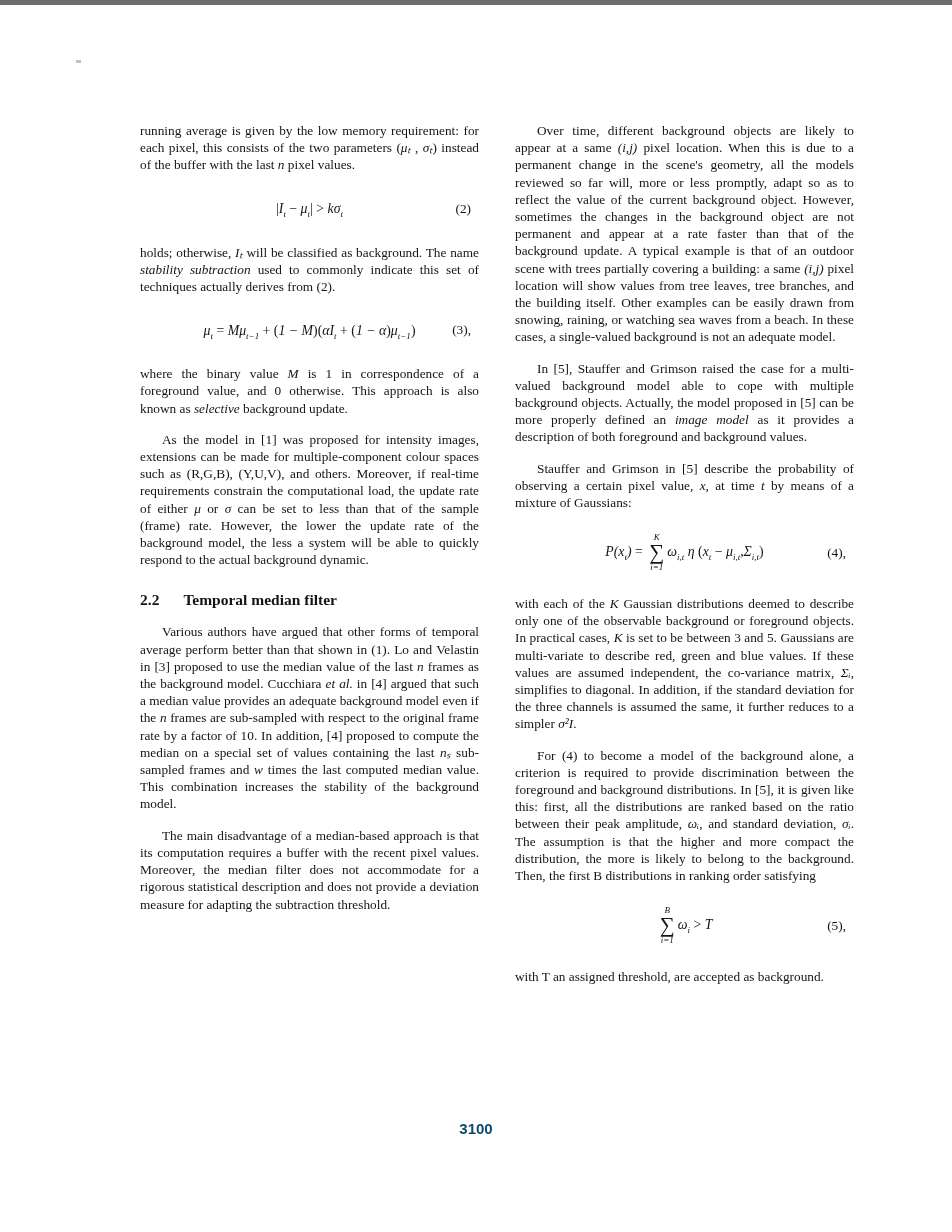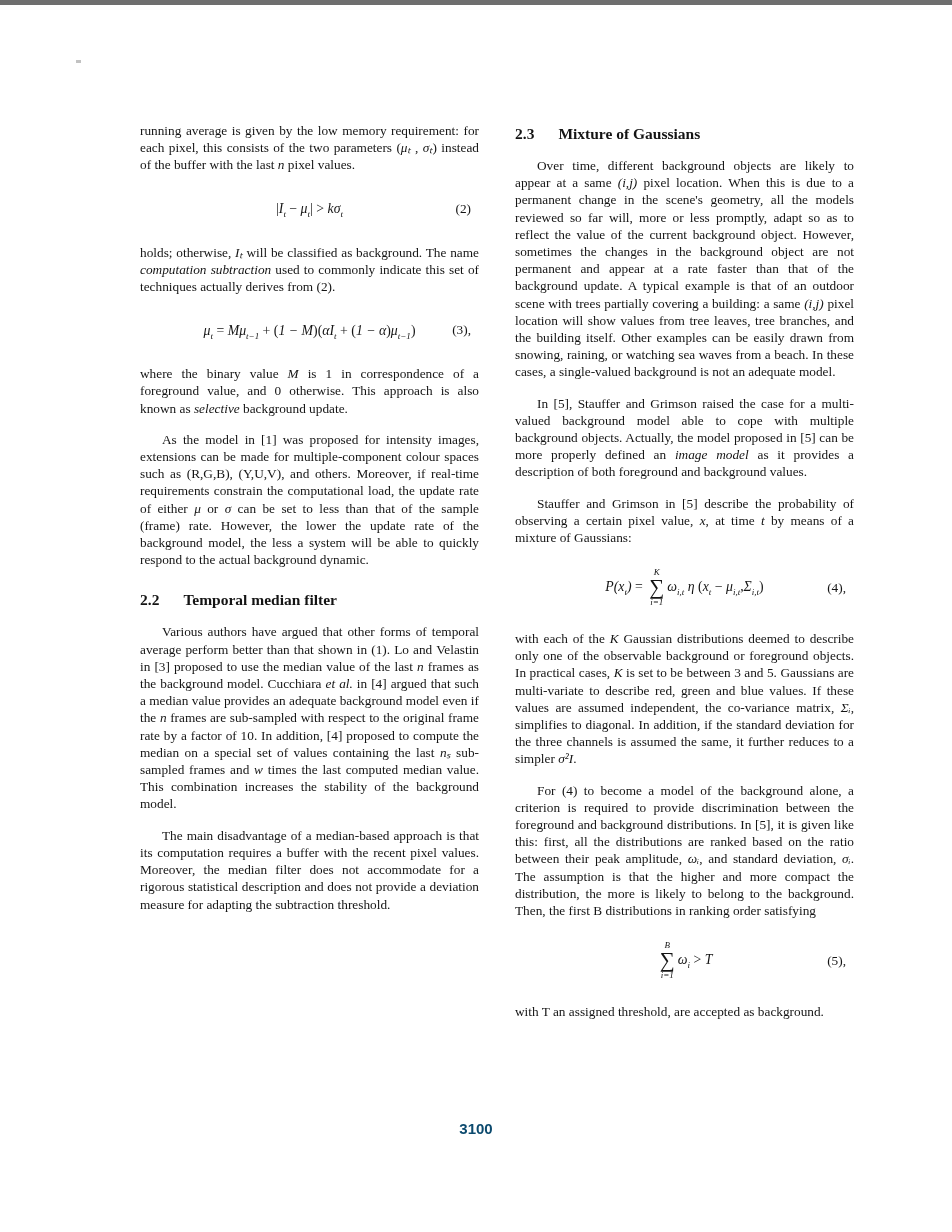--- a/index.html
+++ b/index.html
@@ -37,40 +37,36 @@
 
 <div class="scan-top-bar"></div>
 <div class="scan-speck"></div>
 
 <div class="col col-left">
   <p class="noindent">running average is given by the low memory requirement: for each pixel, this consists of the two parameters (<i>μₜ</i> , <i>σₜ</i>) instead of the buffer with the last <i>n</i> pixel values.</p>
   <div class="equation">
     <span class="eq-body">|<span class="it">I</span><sub>t</sub> − <span class="it">μ</span><sub>t</sub>| &gt; <span class="it">kσ</span><sub>t</sub></span>
     <span class="eq-number">(2)</span>
   </div>
-  <p class="noindent">holds; otherwise, <i>Iₜ</i> will be classified as background. The name <i>computation subtraction</i> used to commonly indicate this set of techniques actually derives from (2).</p>
+  <p class="noindent">holds; otherwise, <i>Iₜ</i> will be classified as background. The name <i>stability subtraction</i> used to commonly indicate this set of techniques actually derives from (2).</p>
   <div class="equation">
     <span class="eq-body"><span class="it">μ</span><sub>t</sub> = <span class="it">Mμ</span><sub>t−1</sub> + (<span class="it">1 − M</span>)(<span class="it">αI</span><sub>t</sub> + (<span class="it">1 − α</span>)<span class="it">μ</span><sub>t−1</sub>)</span>
     <span class="eq-number">(3),</span>
   </div>
   <p class="noindent">where the binary value <i>M</i> is 1 in correspondence of a foreground value, and 0 otherwise. This approach is also known as <i>selective</i> background update.</p>
   <p>As the model in [1] was proposed for intensity images, extensions can be made for multiple-component colour spaces such as (R,G,B), (Y,U,V), and others. Moreover, if real-time requirements constrain the computational load, the update rate of either <i>μ</i> or <i>σ</i> can be set to less than that of the sample (frame) rate. However, the lower the update rate of the background model, the less a system will be able to quickly respond to the actual background dynamic.</p>
   <div class="sec-heading">
     <span>2.2</span>
     <span>Temporal median filter</span>
   </div>
   <p>Various authors have argued that other forms of temporal average perform better than that shown in (1). Lo and Velastin in [3] proposed to use the median value of the last <i>n</i> frames as the background model. Cucchiara <i>et al.</i> in [4] argued that such a median value provides an adequate background model even if the <i>n</i> frames are sub-sampled with respect to the original frame rate by a factor of 10. In addition, [4] proposed to compute the median on a special set of values containing the last <i>nₛ</i> sub-sampled frames and <i>w</i> times the last computed median value. This combination increases the stability of the background model.</p>
   <p>The main disadvantage of a median-based approach is that its computation requires a buffer with the recent pixel values. Moreover, the median filter does not accommodate for a rigorous statistical description and does not provide a deviation measure for adapting the subtraction threshold.</p>
 </div>
 
 <div class="col col-right">
-  <div class="sec-heading first">
-    <span>2.3</span>
-    <span>Mixture of Gaussians</span>
-  </div>
   <p>Over time, different background objects are likely to appear at a same <i>(i,j)</i> pixel location. When this is due to a permanent change in the scene's geometry, all the models reviewed so far will, more or less promptly, adapt so as to reflect the value of the current background object. However, sometimes the changes in the background object are not permanent and appear at a rate faster than that of the background update. A typical example is that of an outdoor scene with trees partially covering a building: a same <i>(i,j)</i> pixel location will show values from tree leaves, tree branches, and the building itself. Other examples can be easily drawn from snowing, raining, or watching sea waves from a beach. In these cases, a single-valued background is not an adequate model.</p>
   <p>In [5], Stauffer and Grimson raised the case for a multi-valued background model able to cope with multiple background objects. Actually, the model proposed in [5] can be more properly defined an <i>image model</i> as it provides a description of both foreground and background values.</p>
   <p>Stauffer and Grimson in [5] describe the probability of observing a certain pixel value, <i>x</i>, at time <i>t</i> by means of a mixture of Gaussians:</p>
   <div class="equation">
     <span class="eq-body"><span class="it">P(x</span><sub>t</sub><span class="it">)</span> = <span class="bigop">
           <span class="lim">K</span>
           <span class="sym">∑</span>
           <span class="lim">i=1</span>
         </span><span class="it">ω</span><sub>i,t</sub><span class="it"> η</span> (<span class="it">x</span><sub>t</sub> − <span class="it">μ</span><sub>i,t</sub>,<span class="it">Σ</span><sub>i,t</sub>)</span>
     <span class="eq-number">(4),</span>

